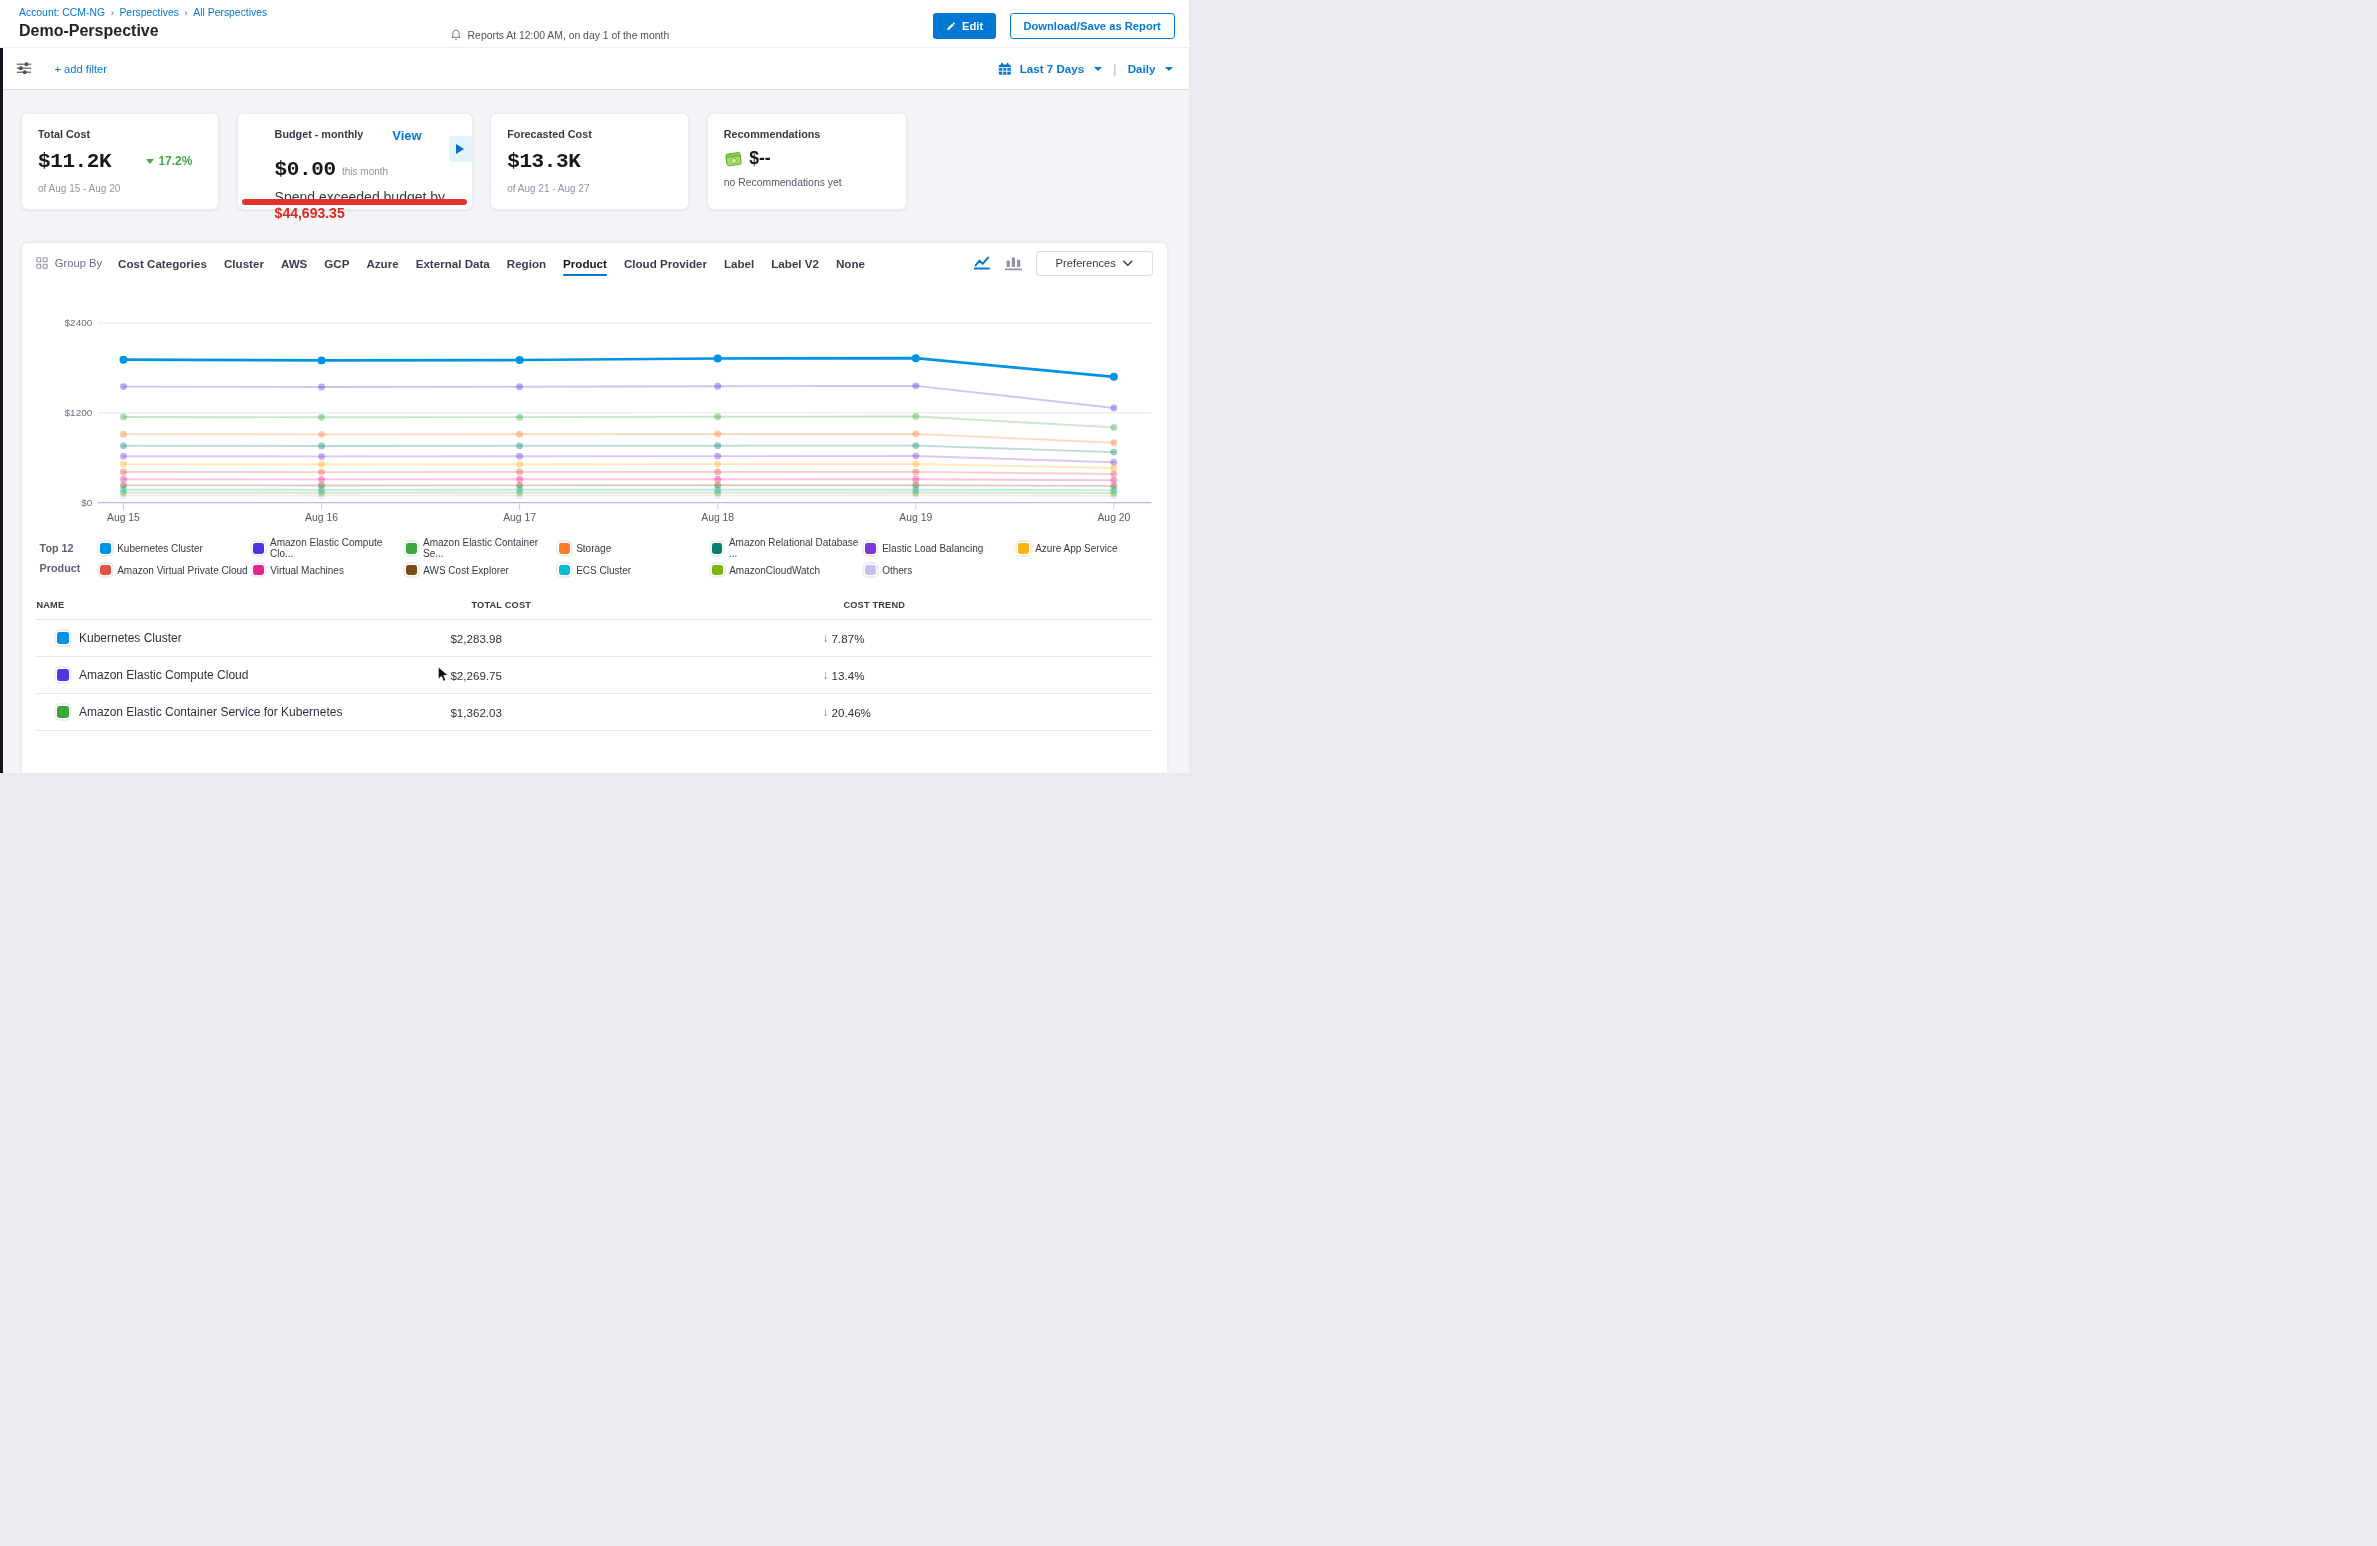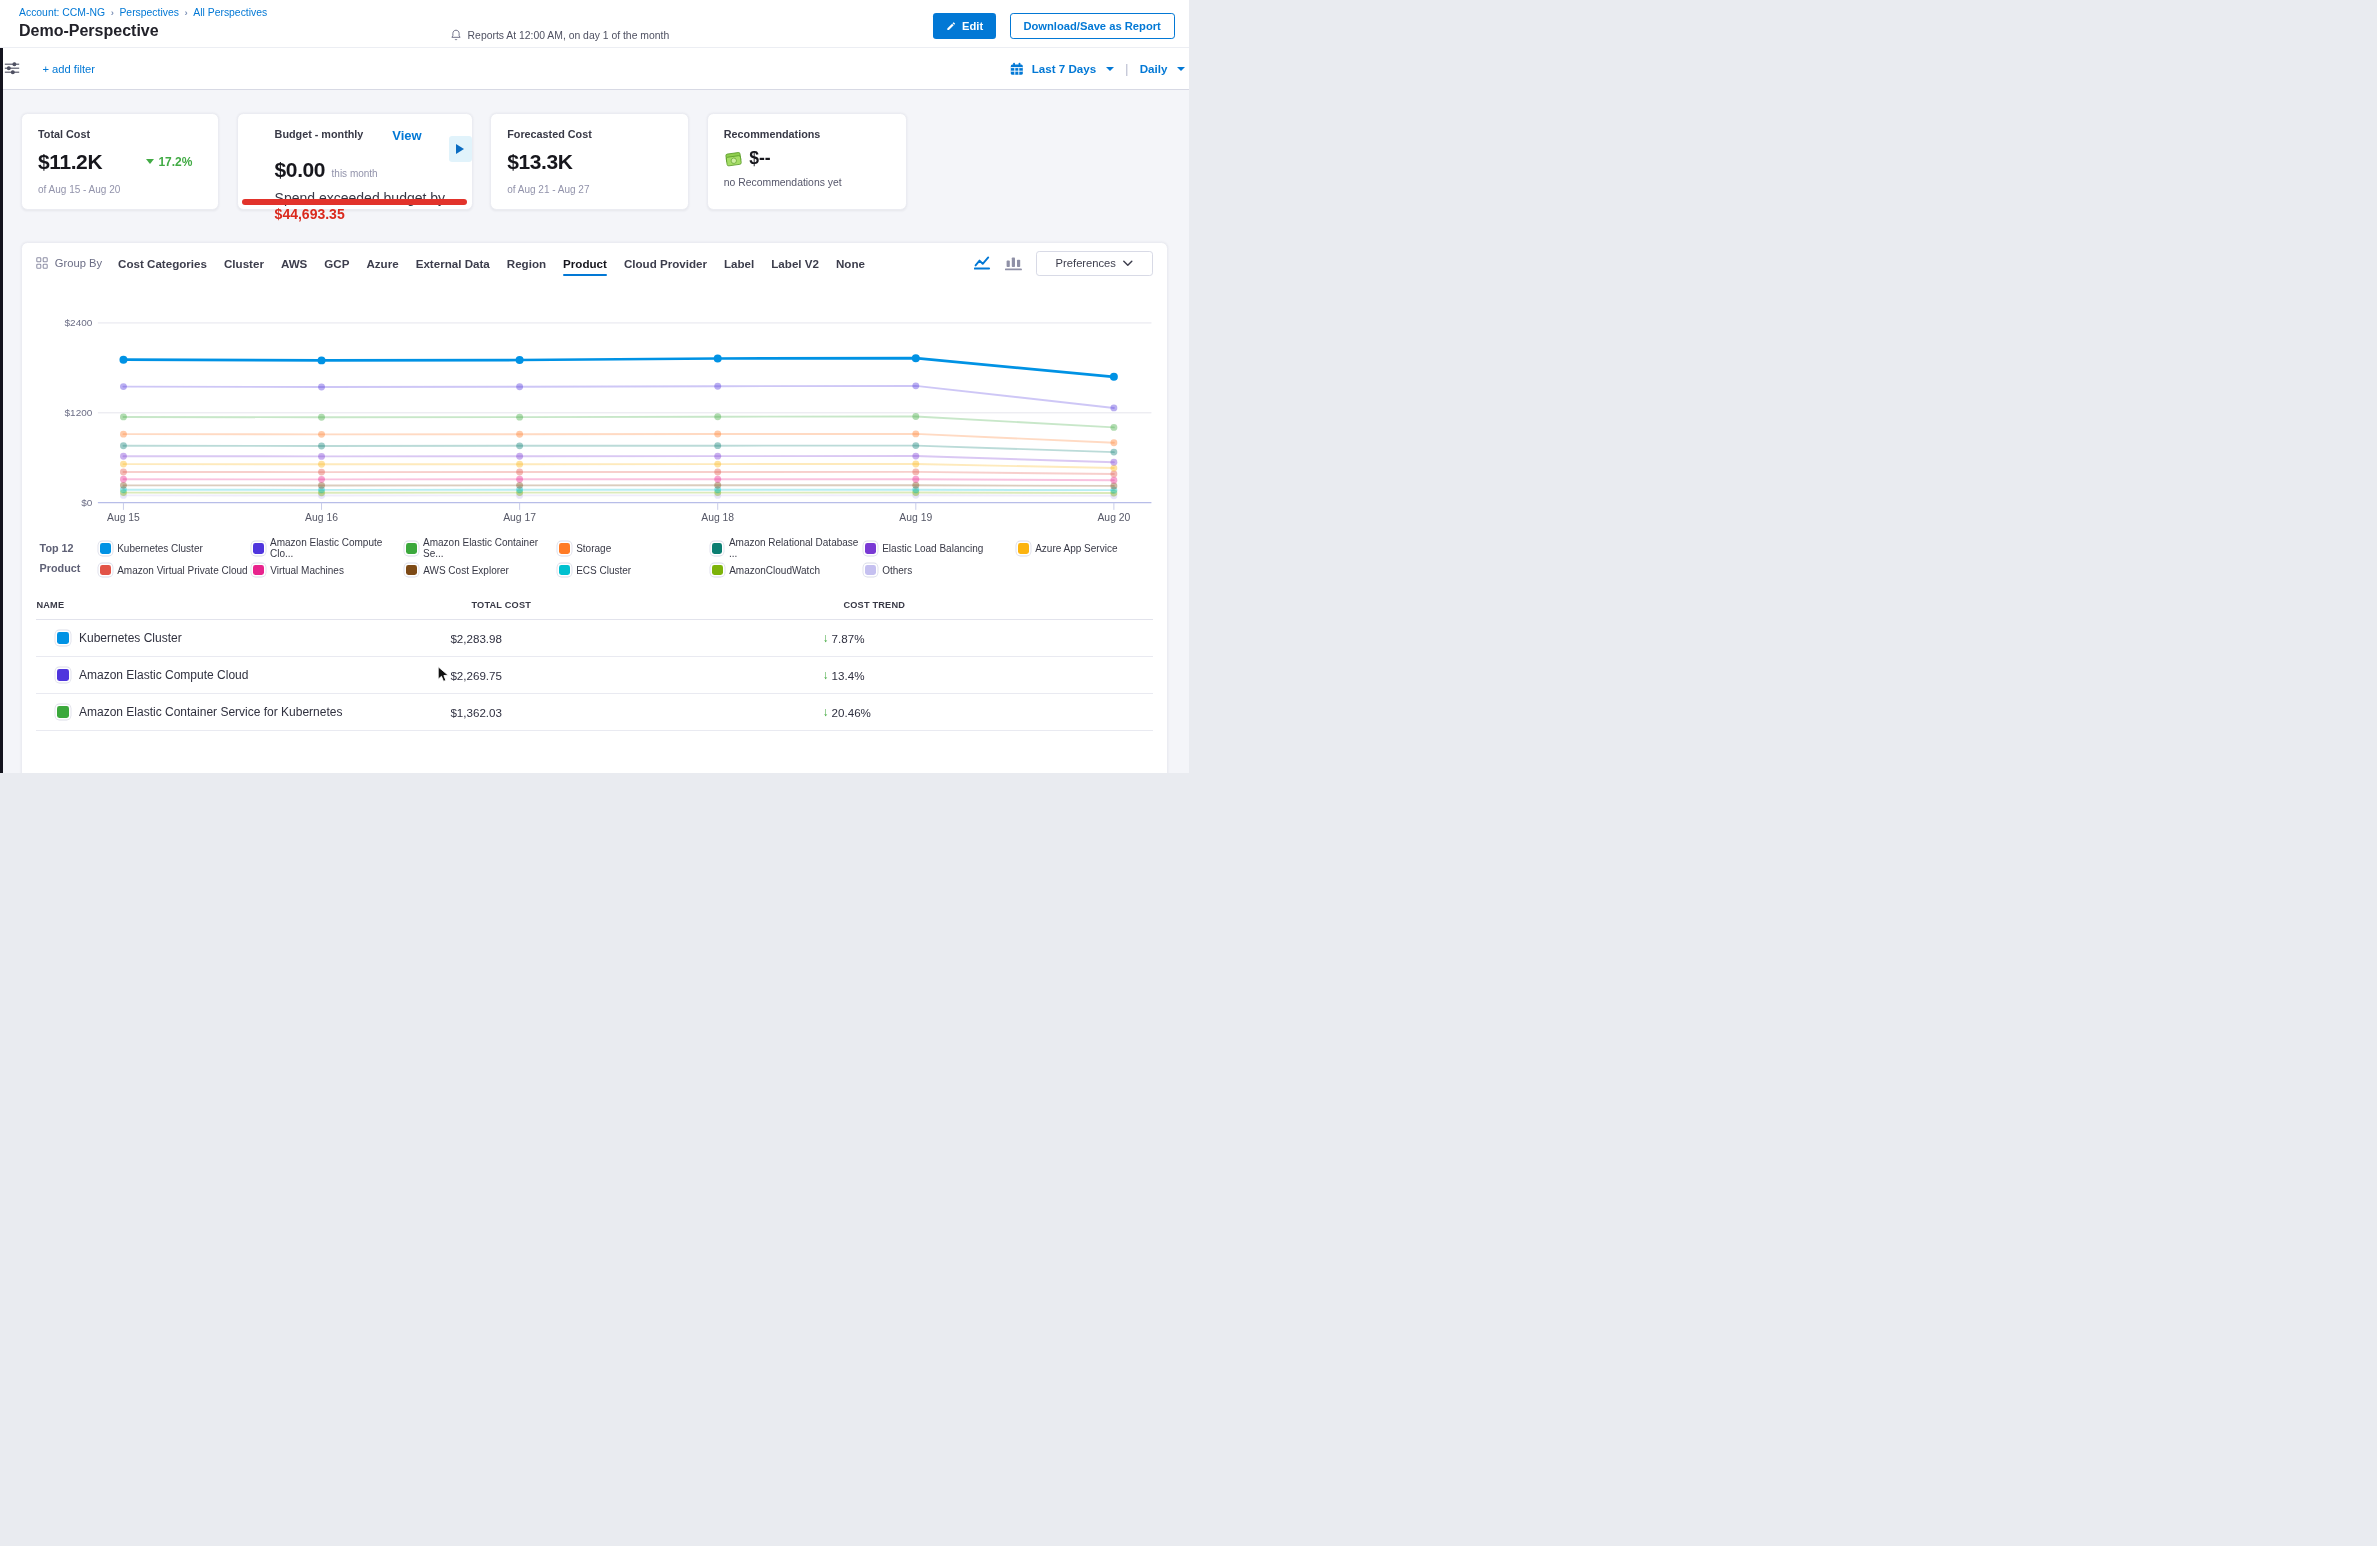--- a/index.html
+++ b/index.html
@@ -12,33 +12,33 @@
   .breadcrumb { font-size:10.4px; color:#0278d5; display:flex; align-items:center; gap:5.6px; }
   .breadcrumb a { color:#0278d5; text-decoration:none; cursor:pointer; }
   .crumb-sep { color:#7f93b8; font-size:9.6px; font-weight:bold; }
   .page-title { margin-top:4px; font-size:16px; font-weight:bold; color:#22222a; }
   .reports-info { position:absolute; left:450px; top:29px; display:flex; align-items:center; gap:5.6px; font-size:10.4px; color:#4f5162; }
   .top-actions { position:absolute; right:14.4px; top:12.8px; display:flex; gap:13.6px; }
   .btn-primary { display:flex; align-items:center; gap:5.6px; height:26px; padding:0 12.8px; background:#0278d5; color:#fff; font-size:11.2px; font-weight:bold; border:none; border-radius:3.2px; cursor:pointer; font-family:inherit; }
   .btn-outline { height:26px; padding:0 12.8px; background:#fff; color:#0278d5; font-size:11.2px; font-weight:bold; border:1.2px solid #0278d5; border-radius:3.2px; cursor:pointer; font-family:inherit; }
 
   
-  .filterbar { position:relative; height:42px; background:#ffffff; border-bottom:0.8px solid #d7d9e4; display:flex; align-items:center; padding:0 4px; z-index:4; }
+  .filterbar { position:relative; height:42px; background:#ffffff; border-bottom:0.8px solid #d7d9e4; display:flex; align-items:center; padding:0 16px; z-index:4; }
   .add-filter { color:#0278d5; font-size:11.2px; margin-left:22.4px; cursor:pointer; }
   .filter-right { margin-left:auto; display:flex; align-items:center; gap:8px; color:#0278d5; font-size:11.6px; font-weight:bold; }
   .caret-down { width:0; height:0; border-left:4px solid transparent; border-right:4px solid transparent; border-top:4.8px solid #0278d5; display:inline-block; margin-left:1.6px; }
   .vert-div { color:#b9bdd0; font-weight:normal; font-size:13.6px; margin:0 3.2px; }
 
   .left-strip { position:absolute; left:0; top:48px; width:3.2px; height:725px; background:#14141e; z-index:6; }
 
   
   .cards { position:absolute; left:21px; top:113px; display:flex; gap:17.6px; }
   .card { position:relative; background:#fff; border:0.8px solid #ebecf2; border-radius:6.4px; box-shadow:0 0.8px 2.4px rgba(40,41,61,.07); height:97px; padding:14.4px 16px; }
   .card-title { font-size:10.8px; font-weight:bold; color:#383946; }
-  .big-value { font-size:21px; font-weight:bold; color:#17171d; letter-spacing:-0.4px; }
+  .big-value { font-size:21px; font-weight:bold; color:#17171d; letter-spacing:-0.4px;font-family:Liberation Mono, monospace; }
   .muted { font-size:10px; color:#9293ab; }
   .card-total { width:198px; }
   .value-row { display:flex; align-items:center; margin-top:9.6px; }
   .delta { display:flex; align-items:center; gap:4px; color:#42ab45; font-size:12px; font-weight:bold; margin-left:auto; padding-right:9.6px; }
   .tri-down { width:0; height:0; border-left:4px solid transparent; border-right:4px solid transparent; border-top:5.6px solid #42ab45; }
   .card-period { margin-top:10.4px; }
   .card-budget { width:236px; padding-left:37px; }
   .view-link { position:absolute; right:50px; top:14.4px; color:#0278d5; font-size:13px; font-weight:bold; cursor:pointer; }
   .budget-value-row { display:flex; align-items:baseline; gap:6.4px; margin-top:18px; }
   .exceeded { margin-top:8px; font-size:14px; color:#383946; }

